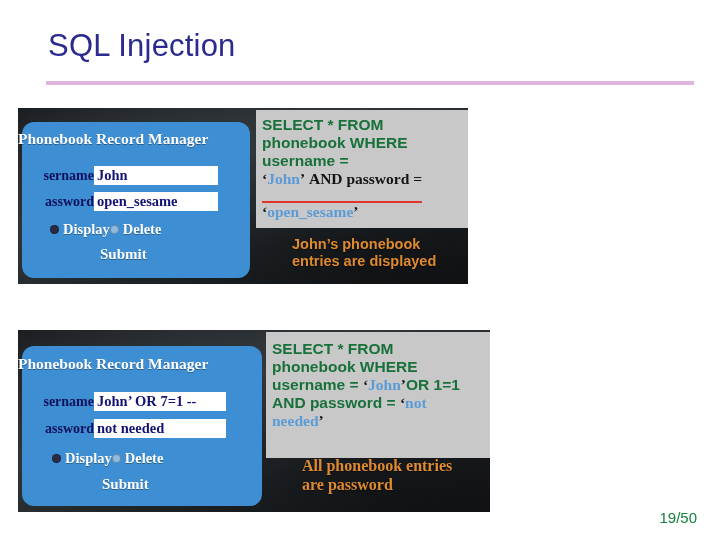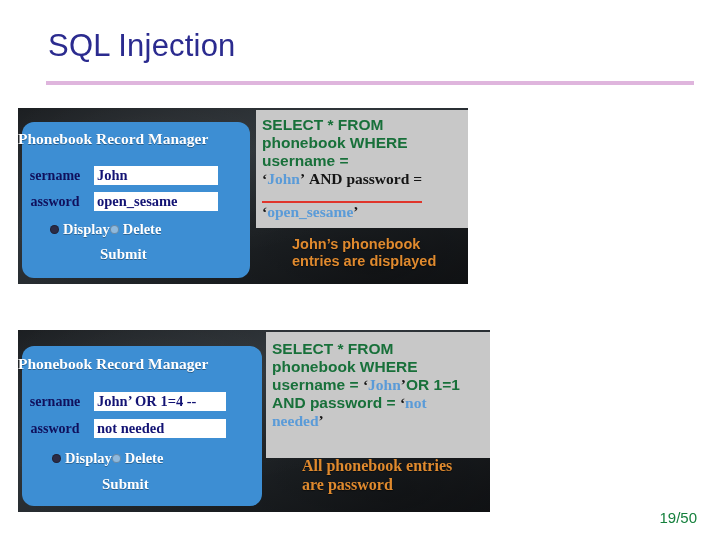--- a/index.html
+++ b/index.html
@@ -87,21 +87,21 @@
     display: flex;
     align-items: center;
     white-space: nowrap;
   }
   .field-label {
     font-family: "Liberation Serif", serif;
     font-weight: bold;
     font-size: 14px;
     color: #10105c;
     width: 78px;
-    text-align: center;
+    text-align: right;
     overflow: hidden;
   }
   .field-input {
     background: #ffffff;
     border: 0;
     height: 19px;
     line-height: 19px;
     padding: 0 3px;
     font-family: "Liberation Serif", serif;
     font-weight: bold;
@@ -272,21 +272,21 @@
 entries are displayed</div>
 </div>
 
 <div class="figure" id="figure-inject">
 
   <div class="form-panel">
     <div class="form-heading">Phonebook Record Manager</div>
 
     <div class="field-row r1">
       <span class="field-label">sername</span>
-      <span class="field-input">John’ OR 1=4 --</span>
+      <span class="field-input">John’ OR 7=1 --</span>
     </div>
 
     <div class="field-row r2">
       <span class="field-label">assword</span>
       <span class="field-input">not needed</span>
     </div>
 
     <div class="radio-row">
       <span class="radio-opt">
         <span class="radio-dot selected"></span>

